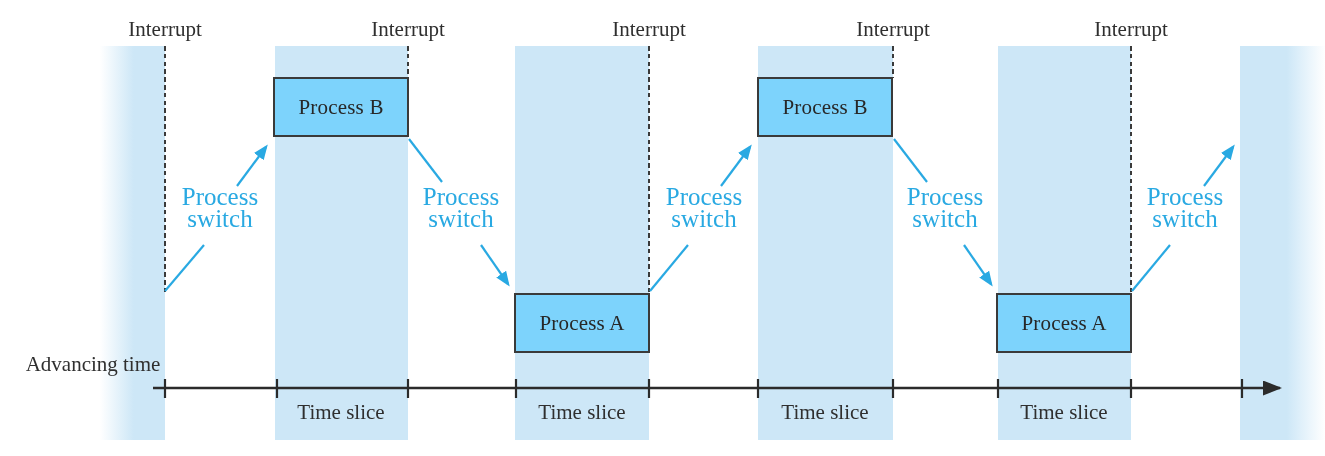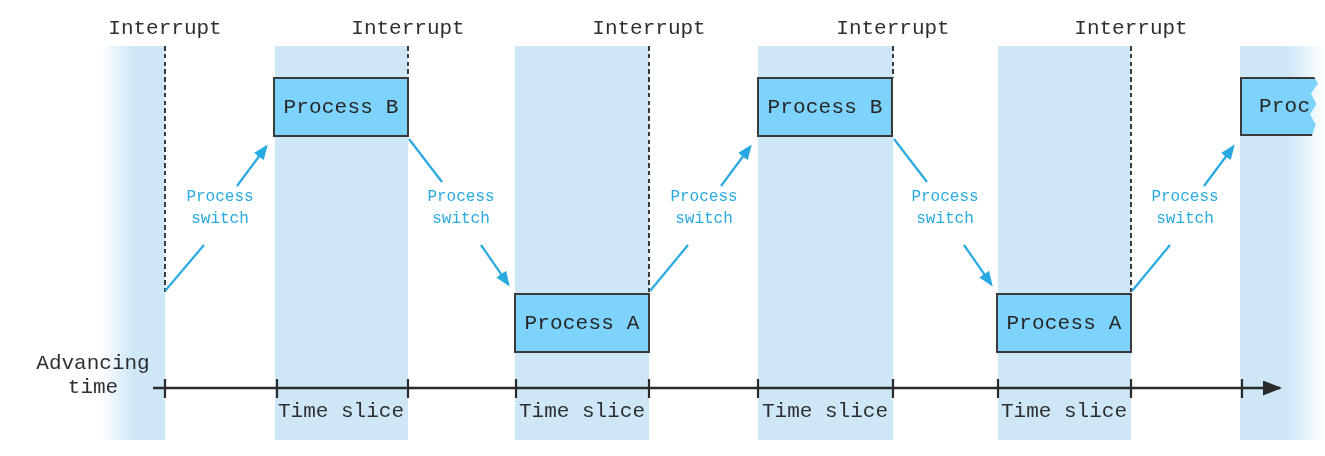--- a/index.html
+++ b/index.html
@@ -1,18 +1,18 @@
 <!DOCTYPE html>
 <html><head>
 <meta charset="utf-8">
 <style>
   html,body{margin:0;padding:0;background:#ffffff;}
   .canvas{
     position:relative;width:1325px;height:456px;background:#ffffff;overflow:hidden;
-    font-family:Liberation Mono, monospace;
+    font-family:Liberation Serif, serif;
   }
   .band{position:absolute;top:46px;height:394px;background:#cde7f7;}
   .band.fade-left{background:linear-gradient(to right, rgba(205,231,247,0) 0%, #cde7f7 52%, #cde7f7 100%);}
   .band.fade-right{background:linear-gradient(to right, #cde7f7 0%, #cde7f7 55%, rgba(205,231,247,0) 100%);}
   .dash{
     position:absolute;top:46px;width:2px;
     background:repeating-linear-gradient(to bottom,#3a3a3a 0px,#3a3a3a 4.6px,transparent 4.6px,transparent 7.8px);
   }
   .pbox{
     position:absolute;background:#7dd3fc;border:2px solid #3a3a3a;box-sizing:border-box;
@@ -22,21 +22,21 @@
   .pbox.torn-left{
     border-left:none;
     clip-path:polygon(4% 0,100% 0,100% 100%,5% 100%,11% 90%,1% 78%,9% 62%,3% 46%,11% 31%,4% 14%);
   }
   .pbox.torn-right{
     border-right:none;
     clip-path:polygon(0 0,95% 0,100% 11%,91% 28%,98% 46%,90% 63%,97% 81%,92% 100%,0 100%);
   }
   .lbl{position:absolute;color:#2f2f2f;font-size:21px;text-align:center;white-space:nowrap;}
   .switch-lbl{
-    position:absolute;width:100px;color:#29a9e2;font-size:16px;line-height:22px;
+    position:absolute;width:100px;color:#29a9e2;font-size:25px;line-height:22px;
     text-align:center;white-space:normal;
   }
   .adv-lbl{
     position:absolute;width:140px;color:#2f2f2f;font-size:21px;line-height:24px;
     text-align:center;white-space:normal;
   }
   .watermark{position:absolute;color:#a5a5a5;font-size:17px;letter-spacing:0.5px;white-space:nowrap;}
   svg.overlay{position:absolute;left:0;top:0;z-index:5;}
   .band,.dash{z-index:1;}
   .dash{z-index:2;}
@@ -112,23 +112,20 @@
   </div>
   <div class="pbox" style="left:514px;top:293px;width:136px;height:60px;">
     <span>Process A</span>
   </div>
   <div class="pbox" style="left:757px;top:77px;width:136px;height:60px;">
     <span>Process B</span>
   </div>
   <div class="pbox" style="left:996px;top:293px;width:136px;height:60px;">
     <span>Process A</span>
   </div>
-  <div class="pbox torn-right" style="left:1240px;top:77px;width:78px;height:59px;justify-content:flex-start;padding-left:17px;">
-    <span>Proc</span>
-  </div>
 
   <div class="switch-lbl" style="left:170px;top:186px;">Process switch</div>
   <div class="switch-lbl" style="left:411px;top:186px;">Process switch</div>
   <div class="switch-lbl" style="left:654px;top:186px;">Process switch</div>
   <div class="switch-lbl" style="left:895px;top:186px;">Process switch</div>
   <div class="switch-lbl" style="left:1135px;top:186px;">Process switch</div>
 
   <div class="lbl" style="left:276px;width:130px;top:400px;">Time slice</div>
   <div class="lbl" style="left:517px;width:130px;top:400px;">Time slice</div>
   <div class="lbl" style="left:760px;width:130px;top:400px;">Time slice</div>

